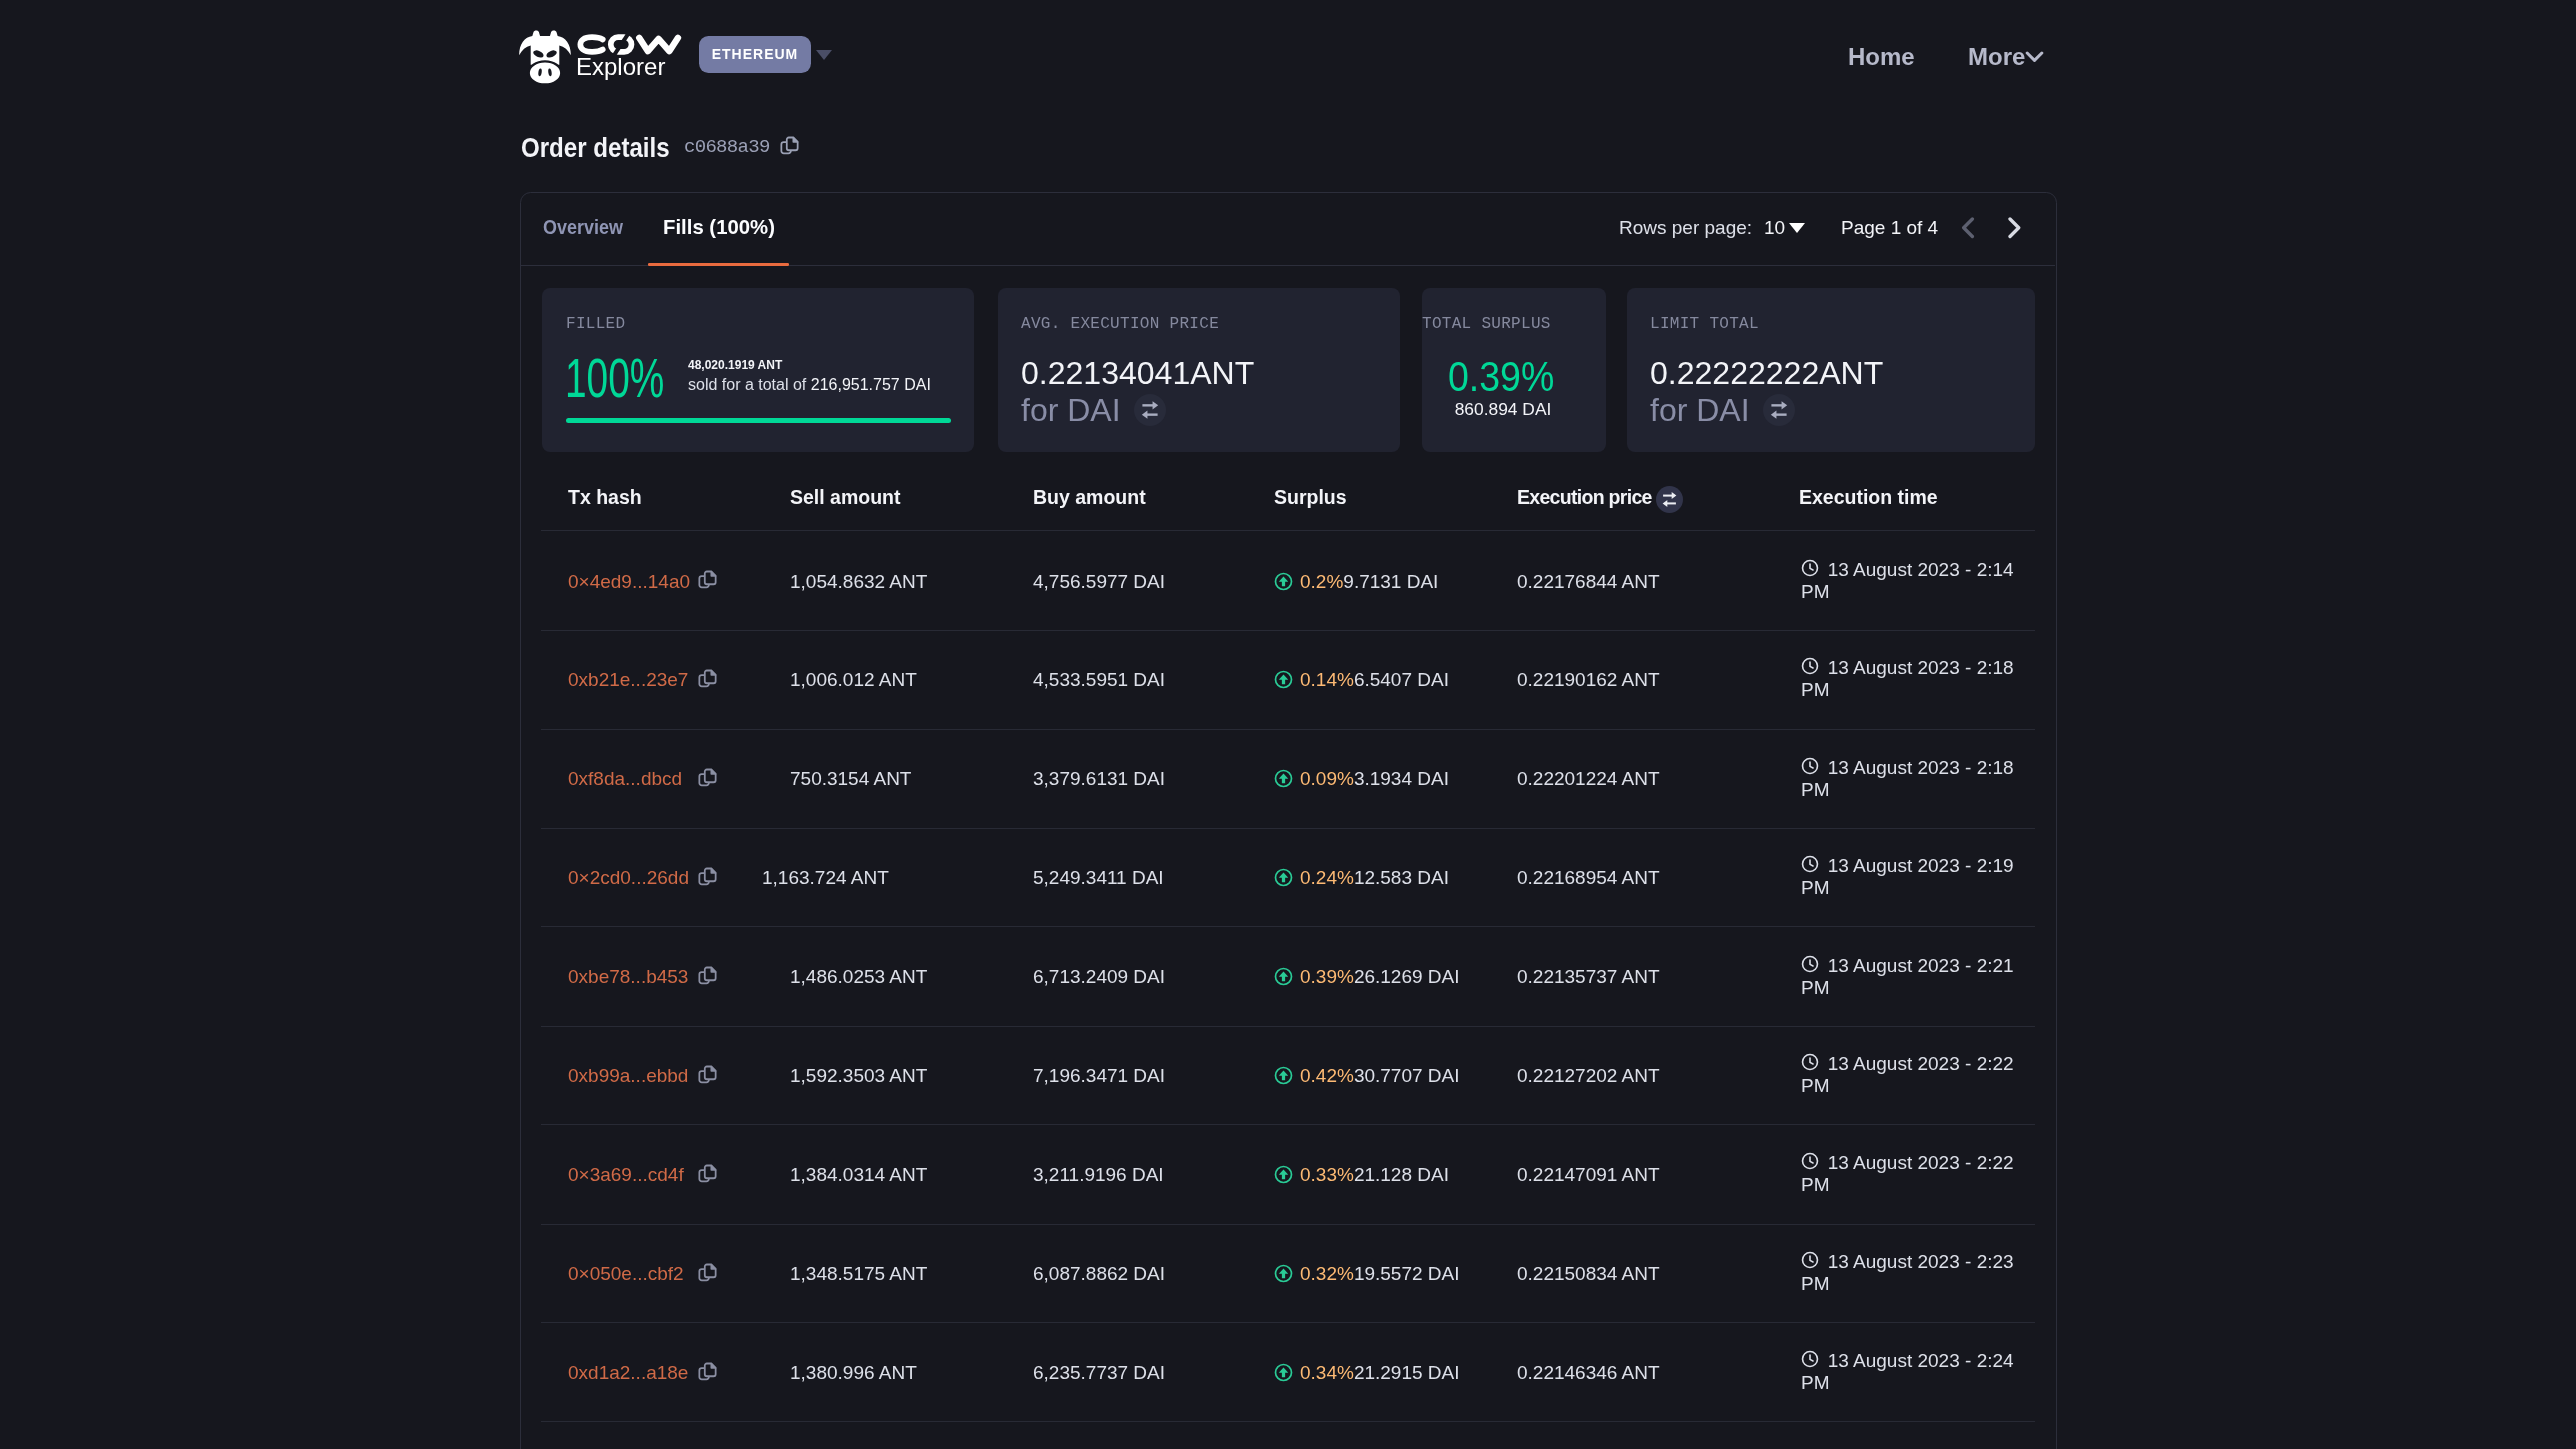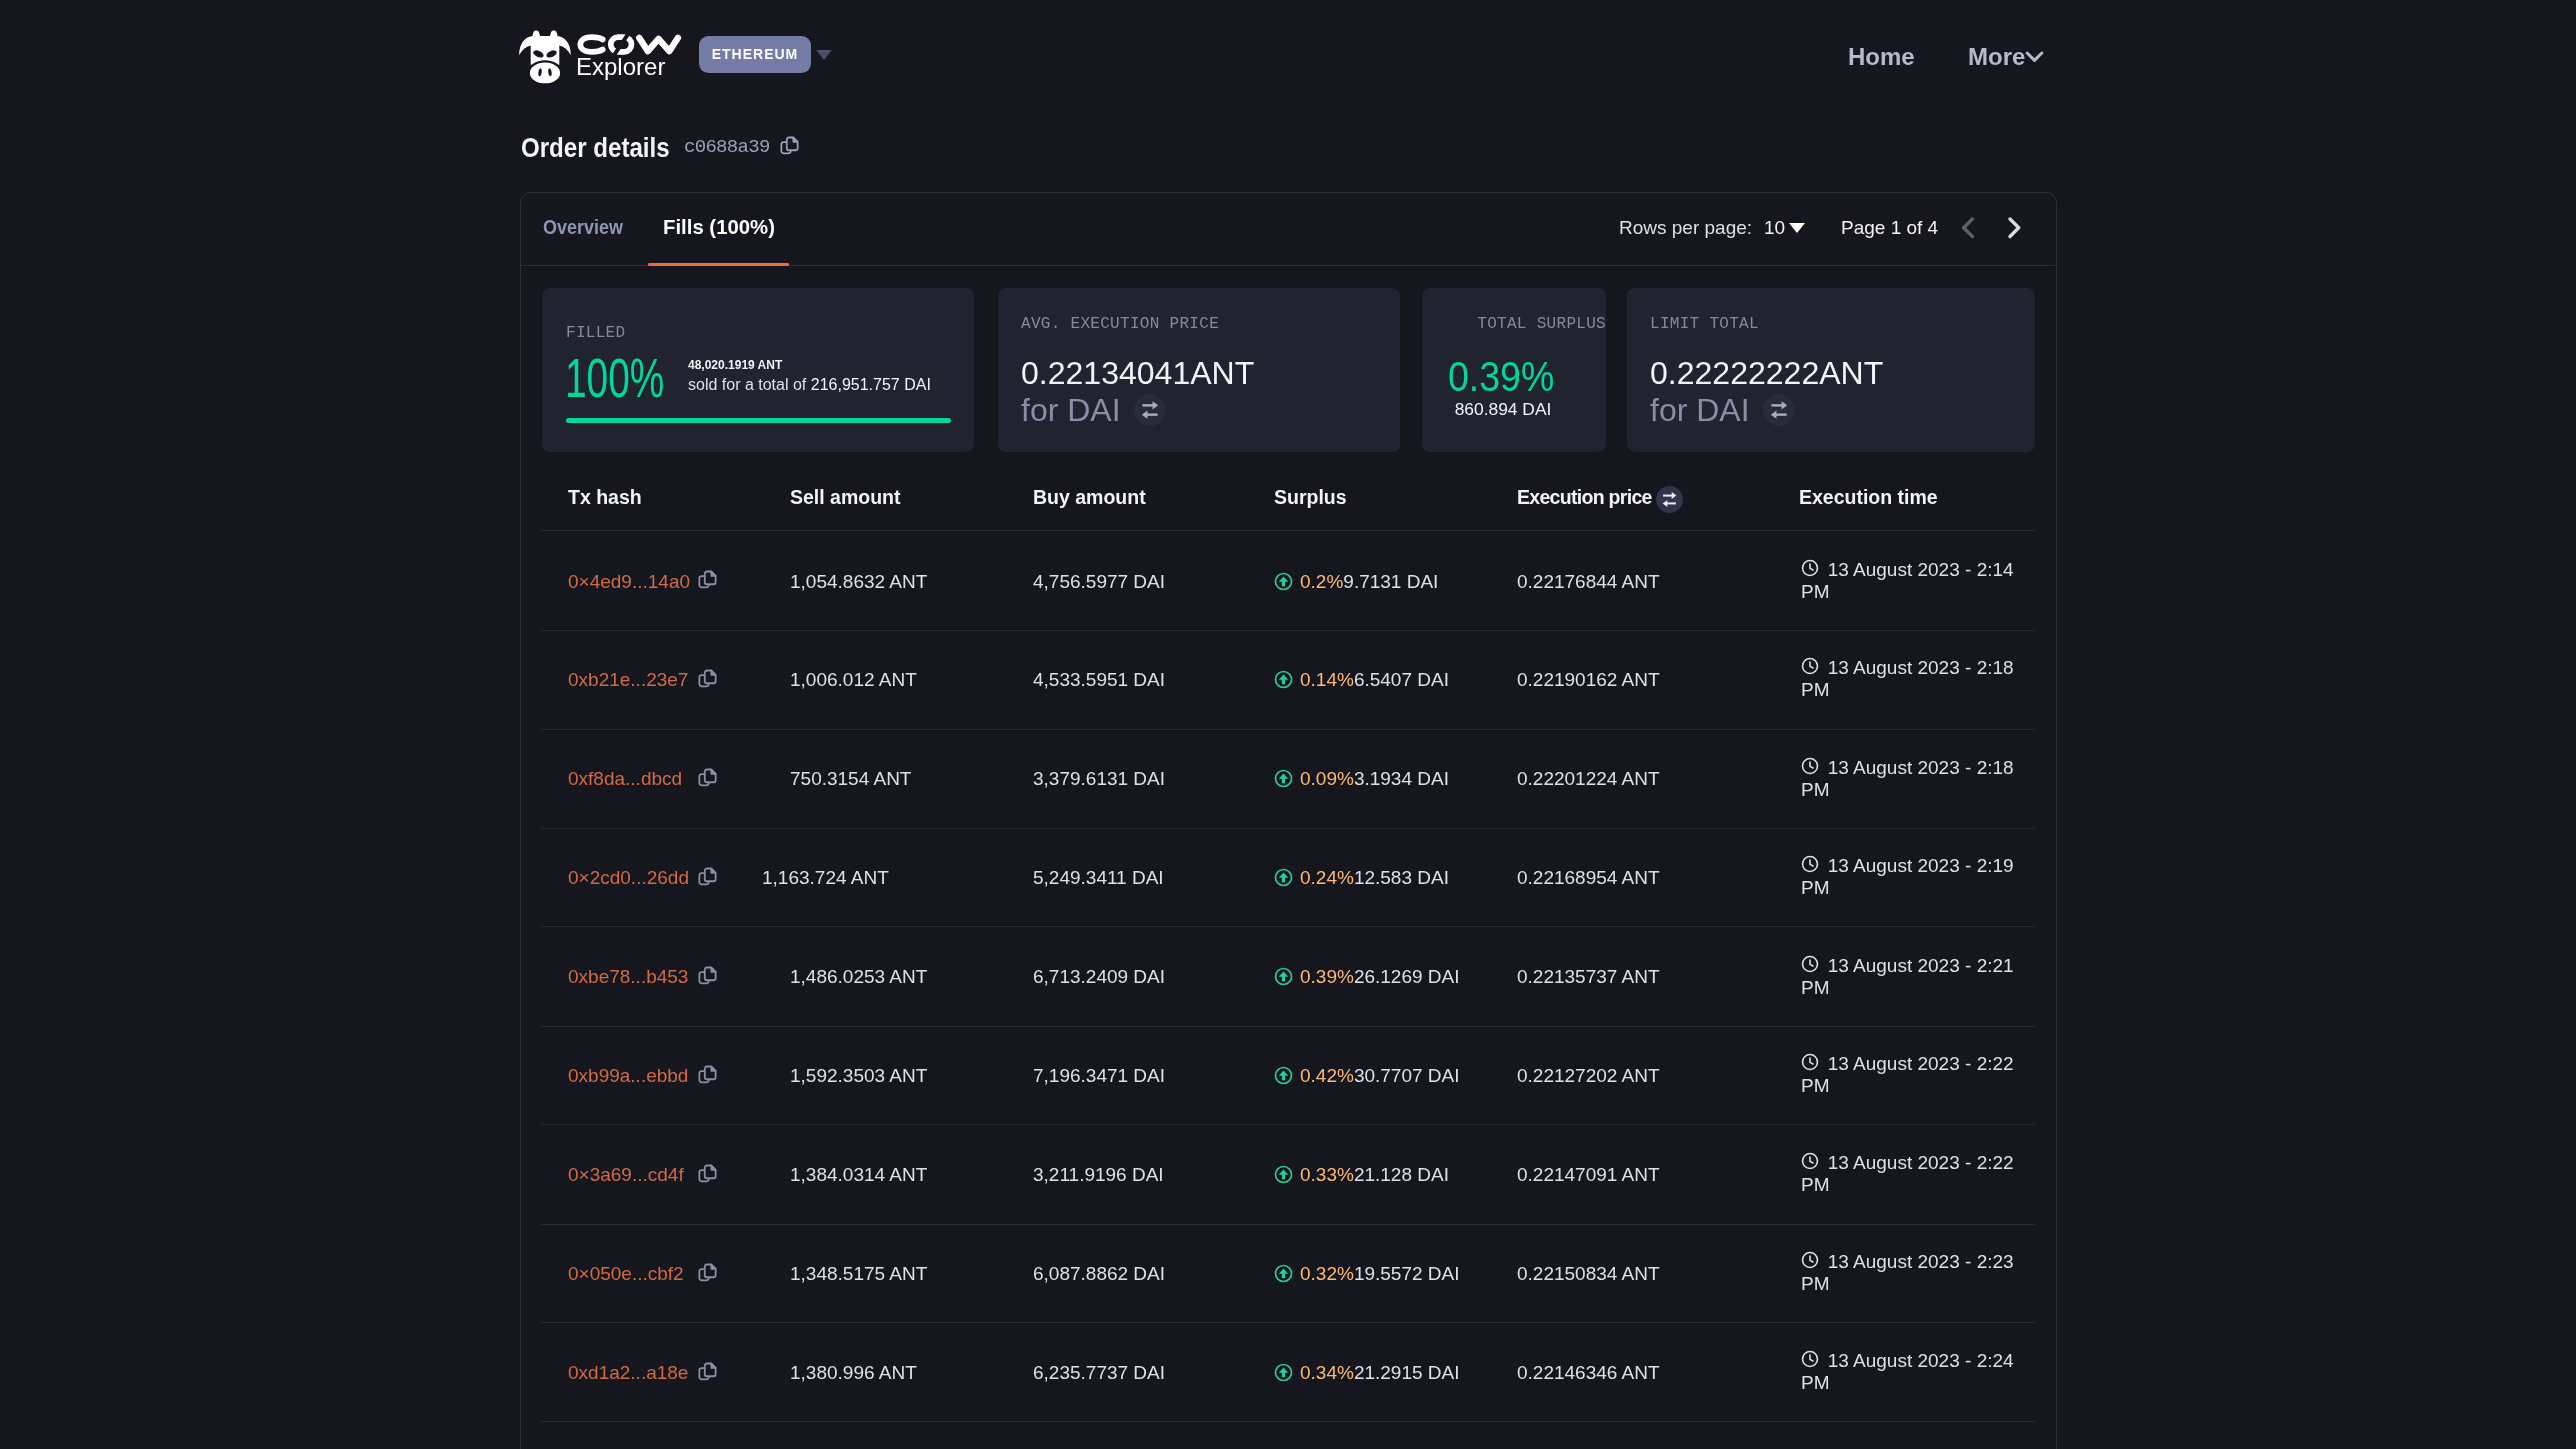--- a/index.html
+++ b/index.html
@@ -63,40 +63,40 @@
 <svg class="a" style="left:1959px;top:217px" width="17.4" height="21.5" viewBox="0 0 26 32">
     <path d="M20 3 L7 16 L20 29" fill="none" stroke="#5d6070" stroke-width="5" stroke-linecap="round" stroke-linejoin="round"></path>
   </svg>
 <svg class="a" style="left:2006px;top:217px" width="17.4" height="21.5" viewBox="0 0 26 32">
     <path d="M6 3 L19 16 L6 29" fill="none" stroke="#d8dbe3" stroke-width="5" stroke-linecap="round" stroke-linejoin="round"></path>
   </svg>
 <div class="a card" style="left:542px;top:288px;width:432px;height:164px"></div>
 <div class="a card" style="left:998px;top:288px;width:402px;height:164px"></div>
 <div class="a card" style="left:1422px;top:288px;width:184px;height:164px"></div>
 <div class="a card" style="left:1627px;top:288px;width:408px;height:164px"></div>
-<div class="a lbl" style="left:566px;top:324px">FILLED</div>
+<div class="a lbl" style="left:566px;top:315px">FILLED</div>
 <svg class="a" style="left:565px;top:356px" width="102" height="43" viewBox="0 0 152 64">
     <text x="0" y="61" font-family="Liberation Sans" font-size="82" fill="#00d897" textLength="148" lengthAdjust="spacingAndGlyphs">100%</text>
   </svg>
 <div class="a" style="left:688px;top:356px;height:19px;line-height:19px;font-size:12px;font-weight:700;color:#f3f4f8">48,020.1919 ANT</div>
 <div class="a" style="left:688px;top:375px;height:19px;line-height:19px;font-size:16px;color:#dde0e9">sold for a total of <span class="b" style="color:#f3f4f8">216,951.757 DAI</span></div>
 <div class="a" style="left:566px;top:418px;width:385px;height:5.4px;background:#00d897;border-radius:2.7px"></div>
 <div class="a lbl" style="left:1021px;top:315px">AVG. EXECUTION PRICE</div>
 <svg class="a" style="left:1021px;top:360px" width="236" height="25" viewBox="0 0 352 37">
     <text x="0" y="35" font-family="Liberation Sans" font-size="48" fill="#f3f4f8" textLength="348" lengthAdjust="spacingAndGlyphs">0.22134041ANT</text>
   </svg>
 <div class="a" style="left:1021px;top:396px;height:29.5px;line-height:29.5px;font-size:32px;color:#898da6">for DAI</div>
 <svg class="a" style="left:1134px;top:394px" width="32" height="32" viewBox="0 0 40 40">
     <circle cx="20" cy="20" r="20" fill="#282b3a"></circle>
     <path d="M10.5 14.2 H24" fill="none" stroke="#a9adc0" stroke-width="3"></path>
     <path d="M23.2 9 L30.2 14.2 L23.2 19.4 Z" fill="#a9adc0"></path>
     <path d="M29.5 25.8 H16" fill="none" stroke="#a9adc0" stroke-width="3"></path>
     <path d="M16.8 20.6 L9.8 25.8 L16.8 31 Z" fill="#a9adc0"></path>
   </svg>
-<div class="a lbl" style="left:1422px;top:315px;width:184px;text-align:right;letter-spacing:0.3px">TOTAL SURPLUS</div>
+<div class="a lbl" style="left:1422px;top:315px;width:184px;text-align:left;letter-spacing:0.3px">TOTAL SURPLUS</div>
 <svg class="a" style="left:1448px;top:359px" width="109" height="33" viewBox="0 0 162 49">
     <text x="0" y="47" font-family="Liberation Sans" font-size="64" fill="#00d897" textLength="158" lengthAdjust="spacingAndGlyphs">0.39%</text>
   </svg>
 <div class="a" style="left:1411px;top:400px;width:184px;text-align:center;height:19px;line-height:19px;font-size:17.4px;color:#f3f4f8">860.894 DAI</div>
 <div class="a lbl" style="left:1650px;top:315px">LIMIT TOTAL</div>
 <svg class="a" style="left:1650px;top:360px" width="236" height="25" viewBox="0 0 352 37">
     <text x="0" y="35" font-family="Liberation Sans" font-size="48" fill="#f3f4f8" textLength="348" lengthAdjust="spacingAndGlyphs">0.22222222ANT</text>
   </svg>
 <div class="a" style="left:1650px;top:396px;height:29.5px;line-height:29.5px;font-size:32px;color:#898da6">for DAI</div>
 <svg class="a" style="left:1763px;top:394px" width="32" height="32" viewBox="0 0 40 40">

